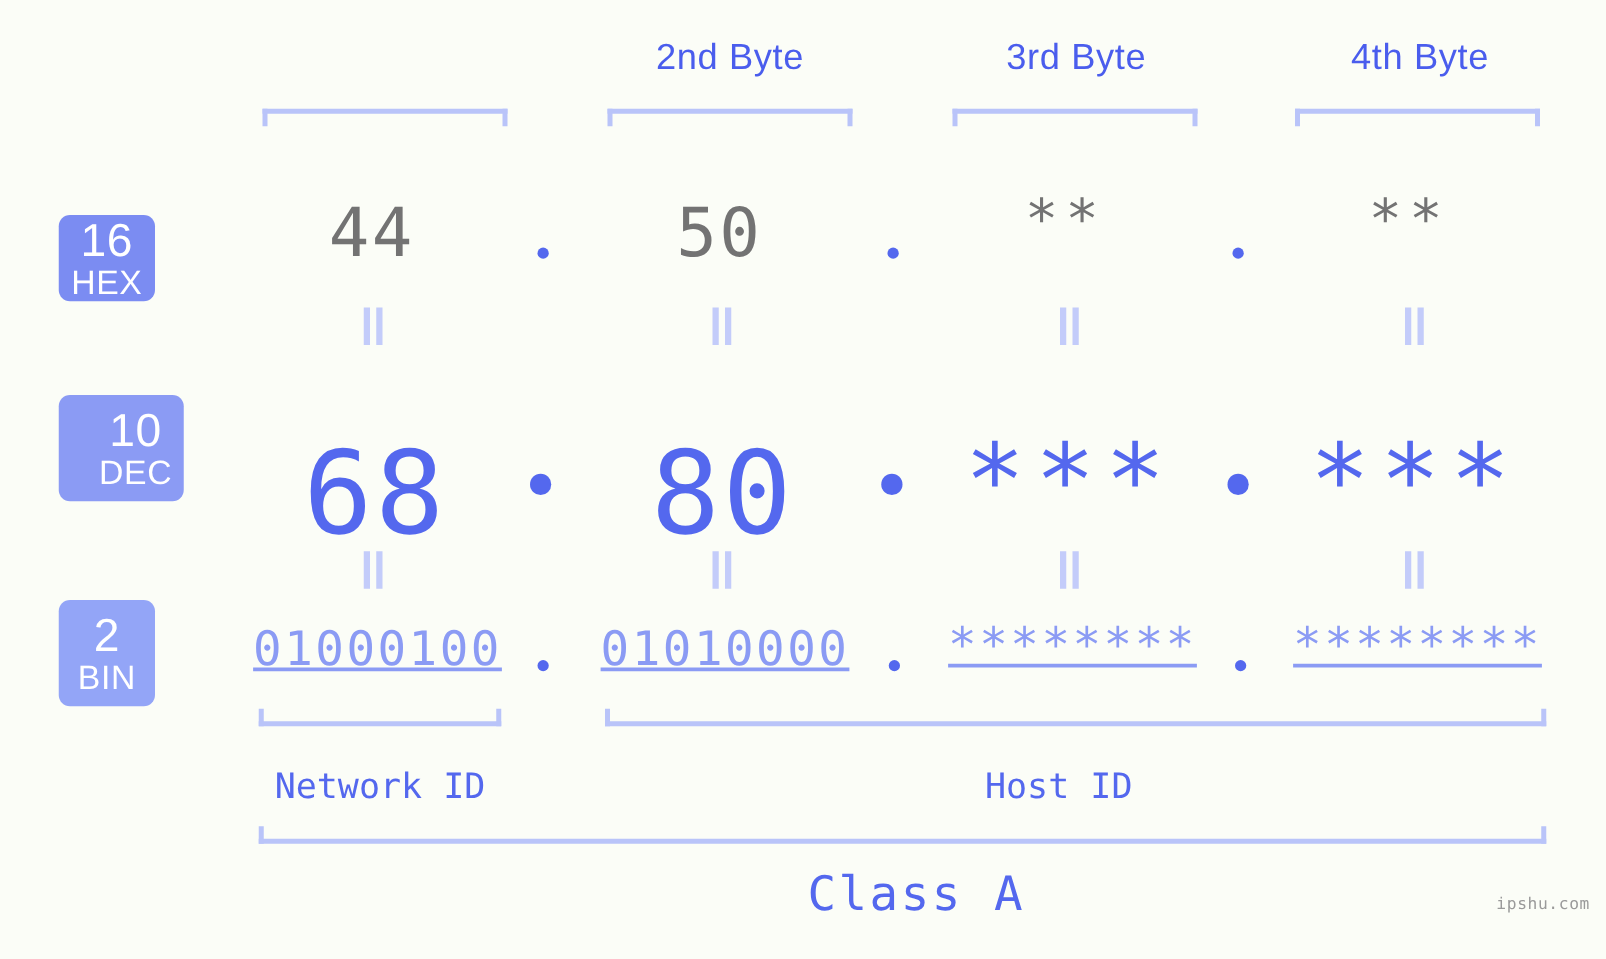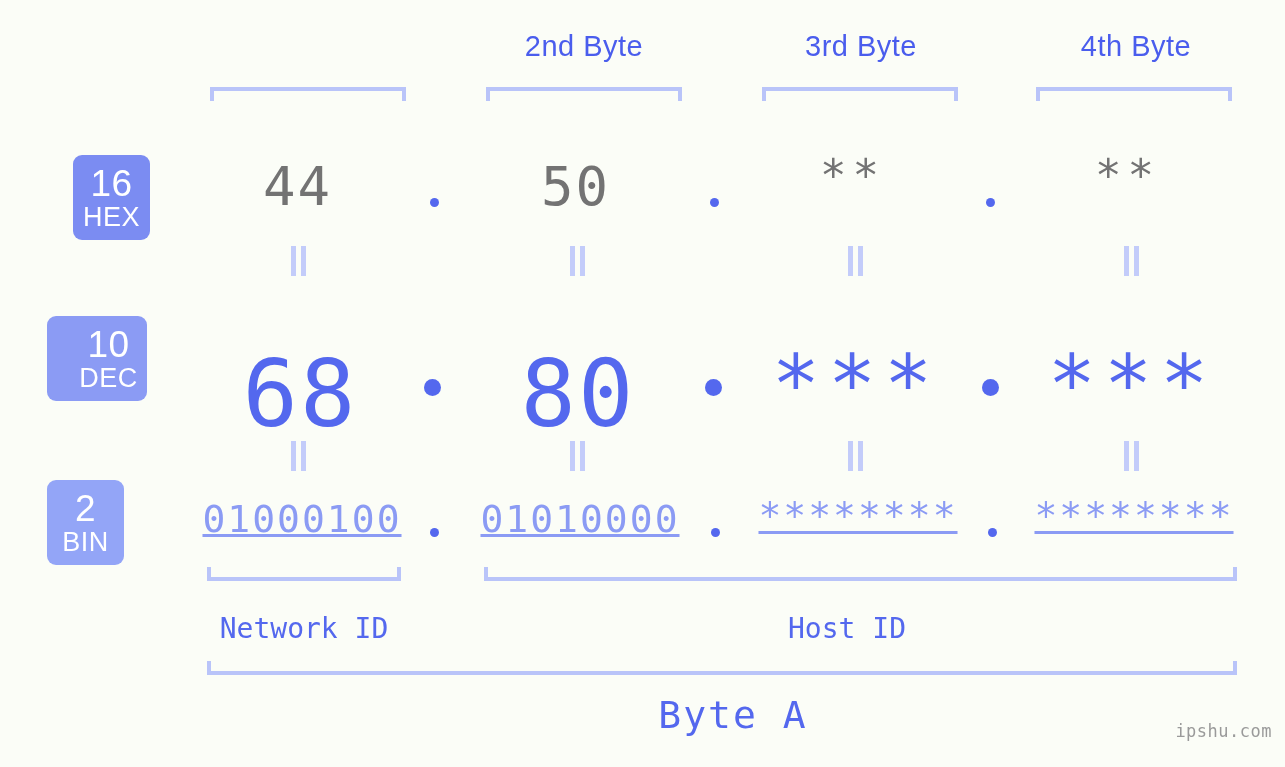--- a/index.html
+++ b/index.html
@@ -157,42 +157,42 @@
     font-family: "DejaVu Sans Mono", monospace;
     font-size: 38px;
     color: #5468ee;
     white-space: nowrap;
     letter-spacing: 2px;
   }
 
   .watermark {
     position: absolute;
     right: 13px;
-    bottom: 26px;
-    font-family: "DejaVu Sans Mono", monospace;
-    font-size: 17px;
+    bottom: 36px;
+    font-family: "DejaVu Sans Mono", monospace;
+    font-size: 13px;
     color: #9a9a9a;
     letter-spacing: 0.5px;
   }
 </style>
 </head>
 <body>
 
 <div id="stage">
 
   <div class="byte-label" style="left:468px; width:232px;">2nd Byte</div>
   <div class="byte-label" style="left:745px; width:232px;">3rd Byte</div>
   <div class="byte-label" style="left:1020px; width:232px;">4th Byte</div>
 
   <div class="bracket-down" style="left:210px; top:87px; width:196px;"></div>
   <div class="bracket-down" style="left:486px; top:87px; width:196px;"></div>
   <div class="bracket-down" style="left:762px; top:87px; width:196px;"></div>
   <div class="bracket-down" style="left:1036px; top:87px; width:196px;"></div>
 
-  <div class="badge" style="top:155px; height:85px; background:#7b8cf2;margin-left:26px;">
+  <div class="badge" style="top:172px; height:69px; background:#7b8cf2;">
     <span class="num">16</span>
     <span class="unit">HEX</span>
   </div>
 
   <div class="badge" style="top:316px; height:85px; background:#8b9bf4;padding-left:23px;">
     <span class="num">10</span>
     <span class="unit">DEC</span>
   </div>
 
   <div class="badge" style="top:480px; height:85px; background:#93a5f7;">
@@ -268,17 +268,17 @@
   </div>
 
   <div class="bracket-up" style="left:207px; top:567px; width:194px;"></div>
   <div class="bracket-up" style="left:484px; top:567px; width:753px;"></div>
 
   <div class="section-label" style="left:192px; top:612px; width:224px;">Network ID</div>
   <div class="section-label" style="left:735px; top:612px; width:224px;">Host ID</div>
 
   <div class="bracket-up" style="left:207px; top:661px; width:1030px;"></div>
 
-  <div class="class-label" style="left:500px; top:693px; width:466px;">Byte A</div>
+  <div class="class-label" style="left:500px; top:693px; width:466px;">Class A</div>
 
   <div class="watermark">ipshu.com</div>
 
 </div>
 
 </body></html>

